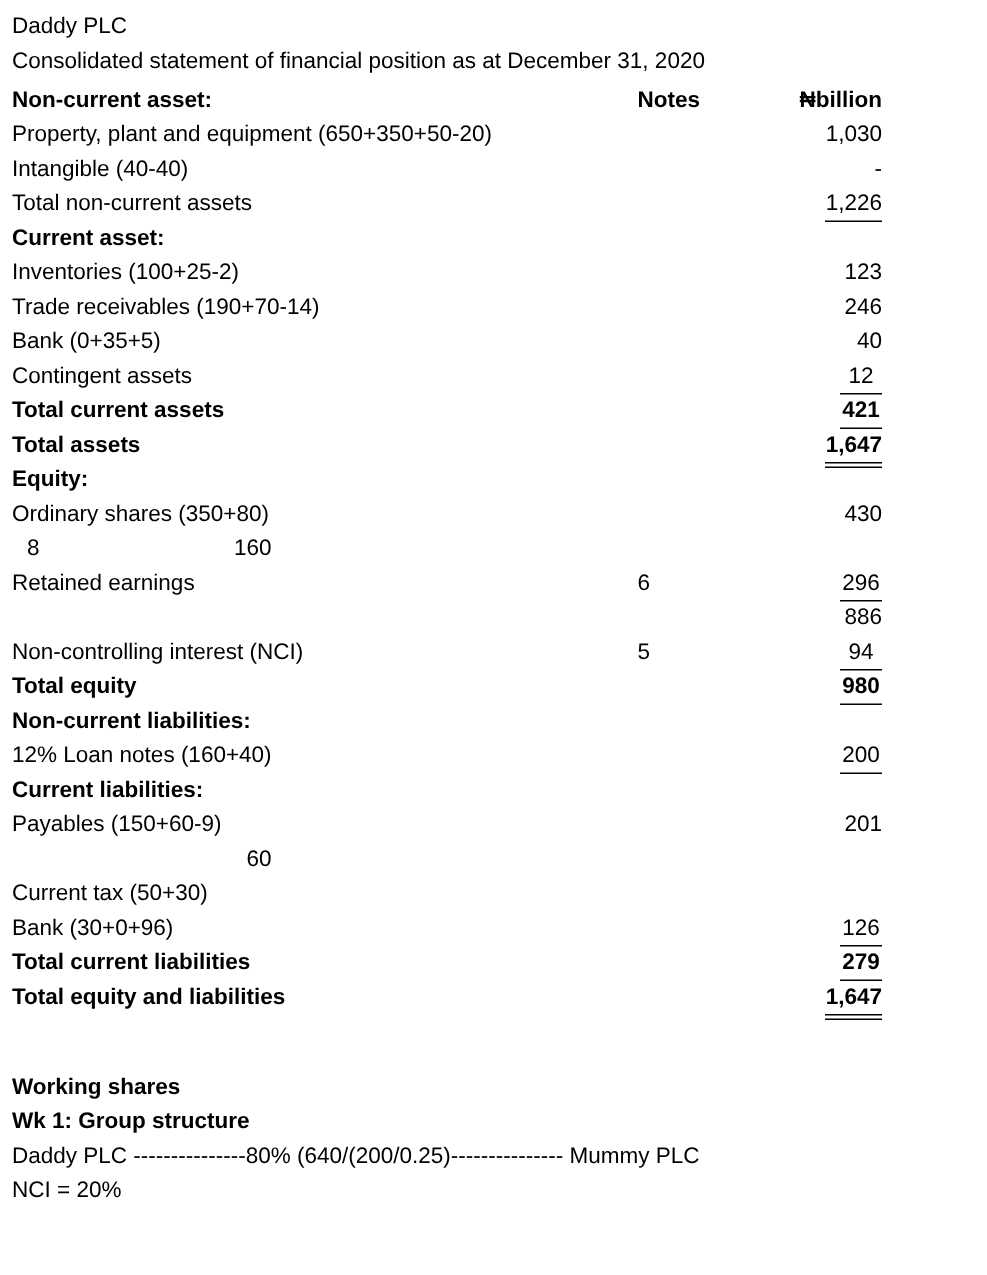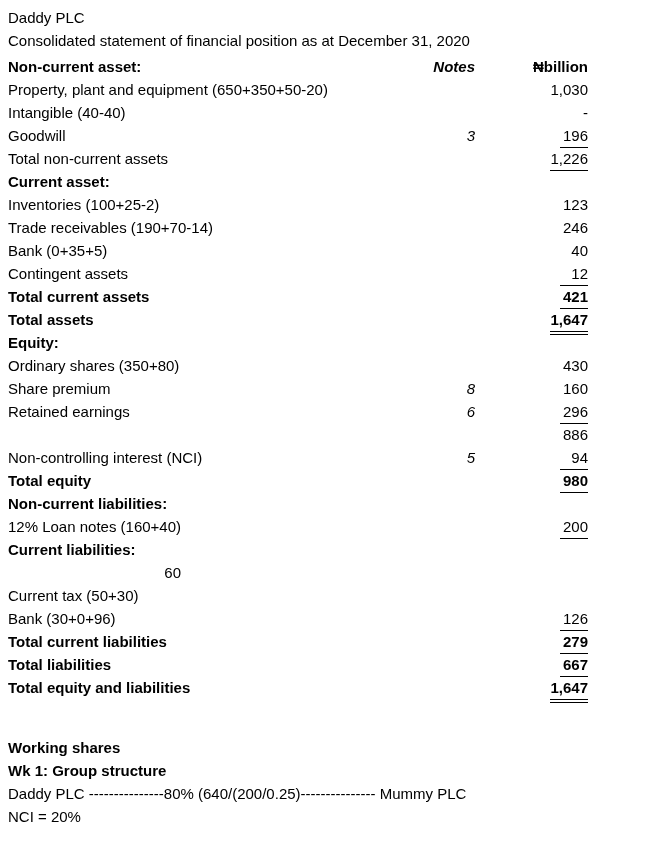--- a/index.html
+++ b/index.html
@@ -39,32 +39,31 @@
   }
   .cell.label {
     flex: 1 1 auto;
     white-space: nowrap;
     overflow: hidden;
   }
   .cell.notes {
     flex: 0 0 60px;
     padding-left: 10px;
     box-sizing: border-box;
-    text-align: right;
-    font-style: italic;
+    text-align: left;
   }
   .cell.amount {
     flex: 0 0 113px;
     text-align: right;
     white-space: nowrap;
   }
   .bold { font-weight: bold; }
   .val {
     display: inline-block;
-    text-align: right;
+    text-align: center;
   }
   .row.u1 .val {
     min-width: 28px;
     border-bottom: 1.5px solid #000;
     padding-bottom: 1px;
   }
   .row.u2 .val {
     min-width: 28px;
     border-bottom: 4px double #000;
     padding-bottom: 1px;
@@ -97,25 +96,20 @@
     <div class="cell notes"></div>
     <div class="cell amount"><span class="val">1,030</span></div>
   </div>
 
   <div class="row">
     <div class="cell label">Intangible (40-40)</div>
     <div class="cell notes"></div>
     <div class="cell amount"><span class="val">-</span></div>
   </div>
 
-  <div class="row u1">
-    <div class="cell label">Goodwill</div>
-    <div class="cell notes">3</div>
-    <div class="cell amount"><span class="val">196</span></div>
-  </div>
 
   <div class="row u1">
     <div class="cell label">Total non-current assets</div>
     <div class="cell notes"></div>
     <div class="cell amount"><span class="val">1,226</span></div>
   </div>
 
   <div class="row bold">
     <div class="cell label">Current asset:</div>
     <div class="cell notes"></div>
@@ -164,21 +158,20 @@
     <div class="cell amount"></div>
   </div>
 
   <div class="row">
     <div class="cell label">Ordinary shares (350+80)</div>
     <div class="cell notes"></div>
     <div class="cell amount"><span class="val">430</span></div>
   </div>
 
   <div class="row">
-    <div class="cell label">Share premium</div>
     <div class="cell notes">8</div>
     <div class="cell amount"><span class="val">160</span></div>
   </div>
 
   <div class="row u1">
     <div class="cell label">Retained earnings</div>
     <div class="cell notes">6</div>
     <div class="cell amount"><span class="val">296</span></div>
   </div>
 
@@ -211,20 +204,25 @@
     <div class="cell notes"></div>
     <div class="cell amount"><span class="val">200</span></div>
   </div>
 
   <div class="row bold">
     <div class="cell label">Current liabilities:</div>
     <div class="cell notes"></div>
     <div class="cell amount"></div>
   </div>
 
+  <div class="row">
+    <div class="cell label">Payables (150+60-9)</div>
+    <div class="cell notes"></div>
+    <div class="cell amount"><span class="val">201</span></div>
+  </div>
 
   <div class="row">
     <div class="cell notes"></div>
     <div class="cell amount"><span class="val">60</span></div>
   </div>
 
   <div class="row">
     <div class="cell label">Current tax (50+30)</div>
     <div class="cell notes"></div>
   </div>
@@ -234,25 +232,20 @@
     <div class="cell notes"></div>
     <div class="cell amount"><span class="val">126</span></div>
   </div>
 
   <div class="row bold u1">
     <div class="cell label">Total current liabilities</div>
     <div class="cell notes"></div>
     <div class="cell amount"><span class="val">279</span></div>
   </div>
 
-  <div class="row bold u1">
-    <div class="cell label">Total liabilities</div>
-    <div class="cell notes"></div>
-    <div class="cell amount"><span class="val">667</span></div>
-  </div>
 
   <div class="row bold u2">
     <div class="cell label">Total equity and liabilities</div>
     <div class="cell notes"></div>
     <div class="cell amount"><span class="val">1,647</span></div>
   </div>
 </div>
   </div>
 
   <div class="working-notes">

